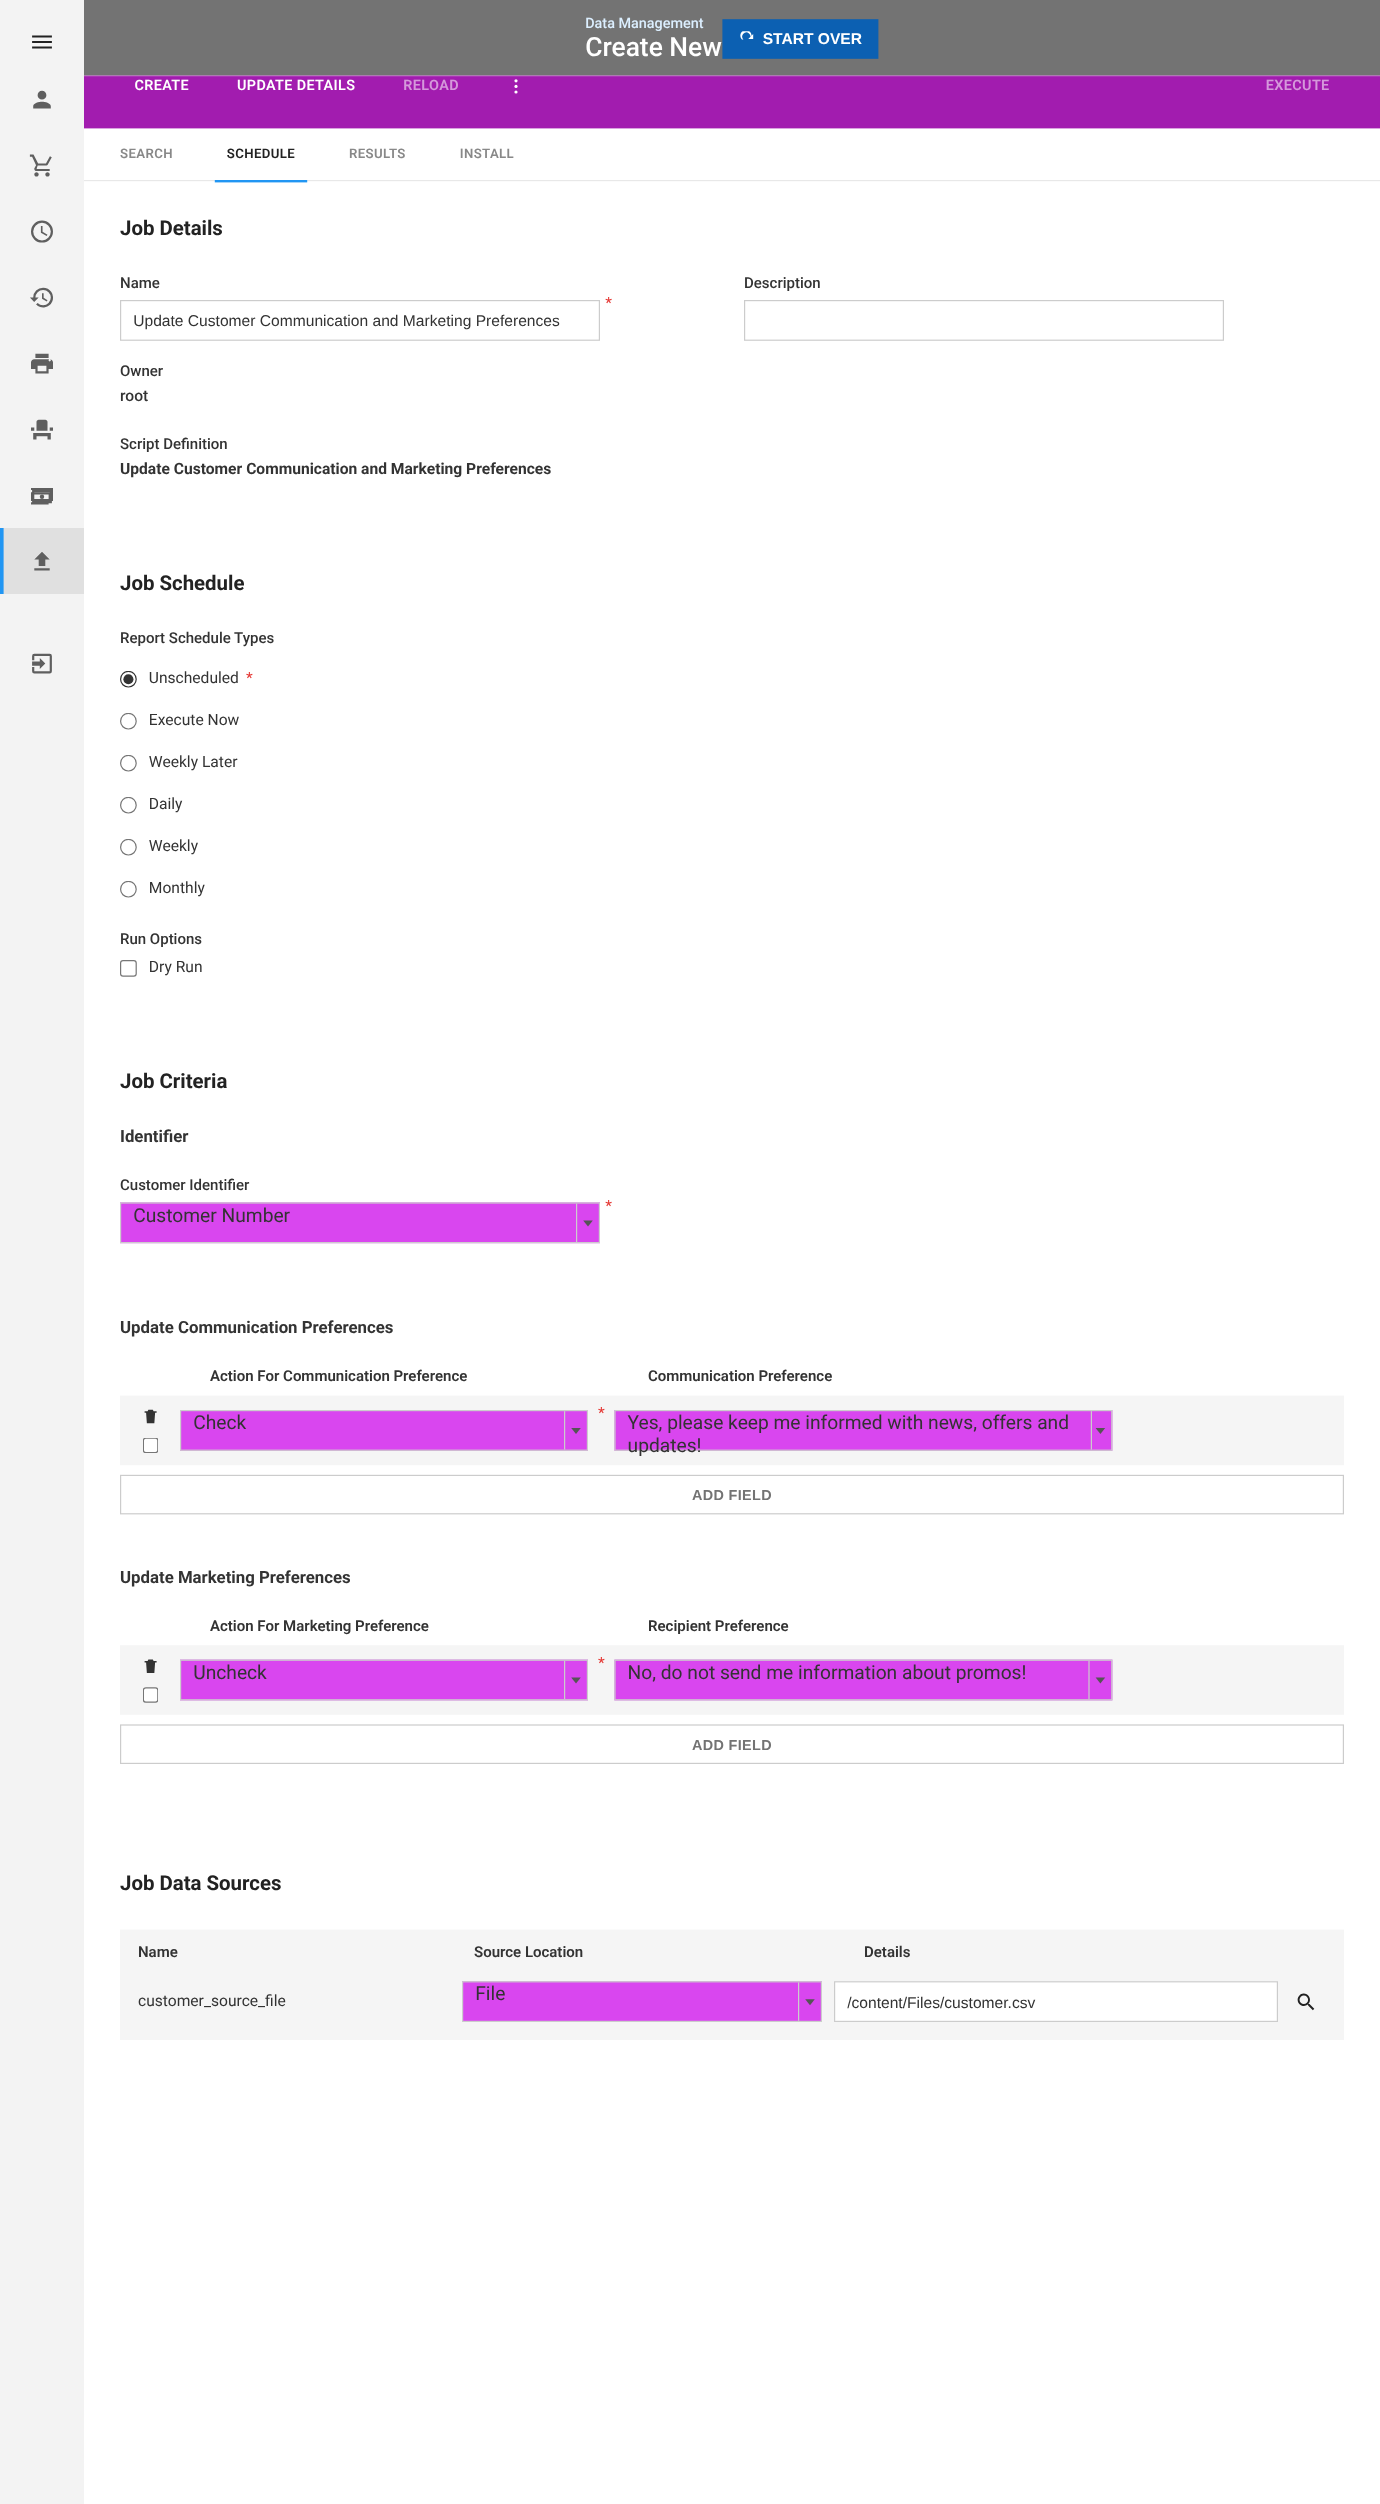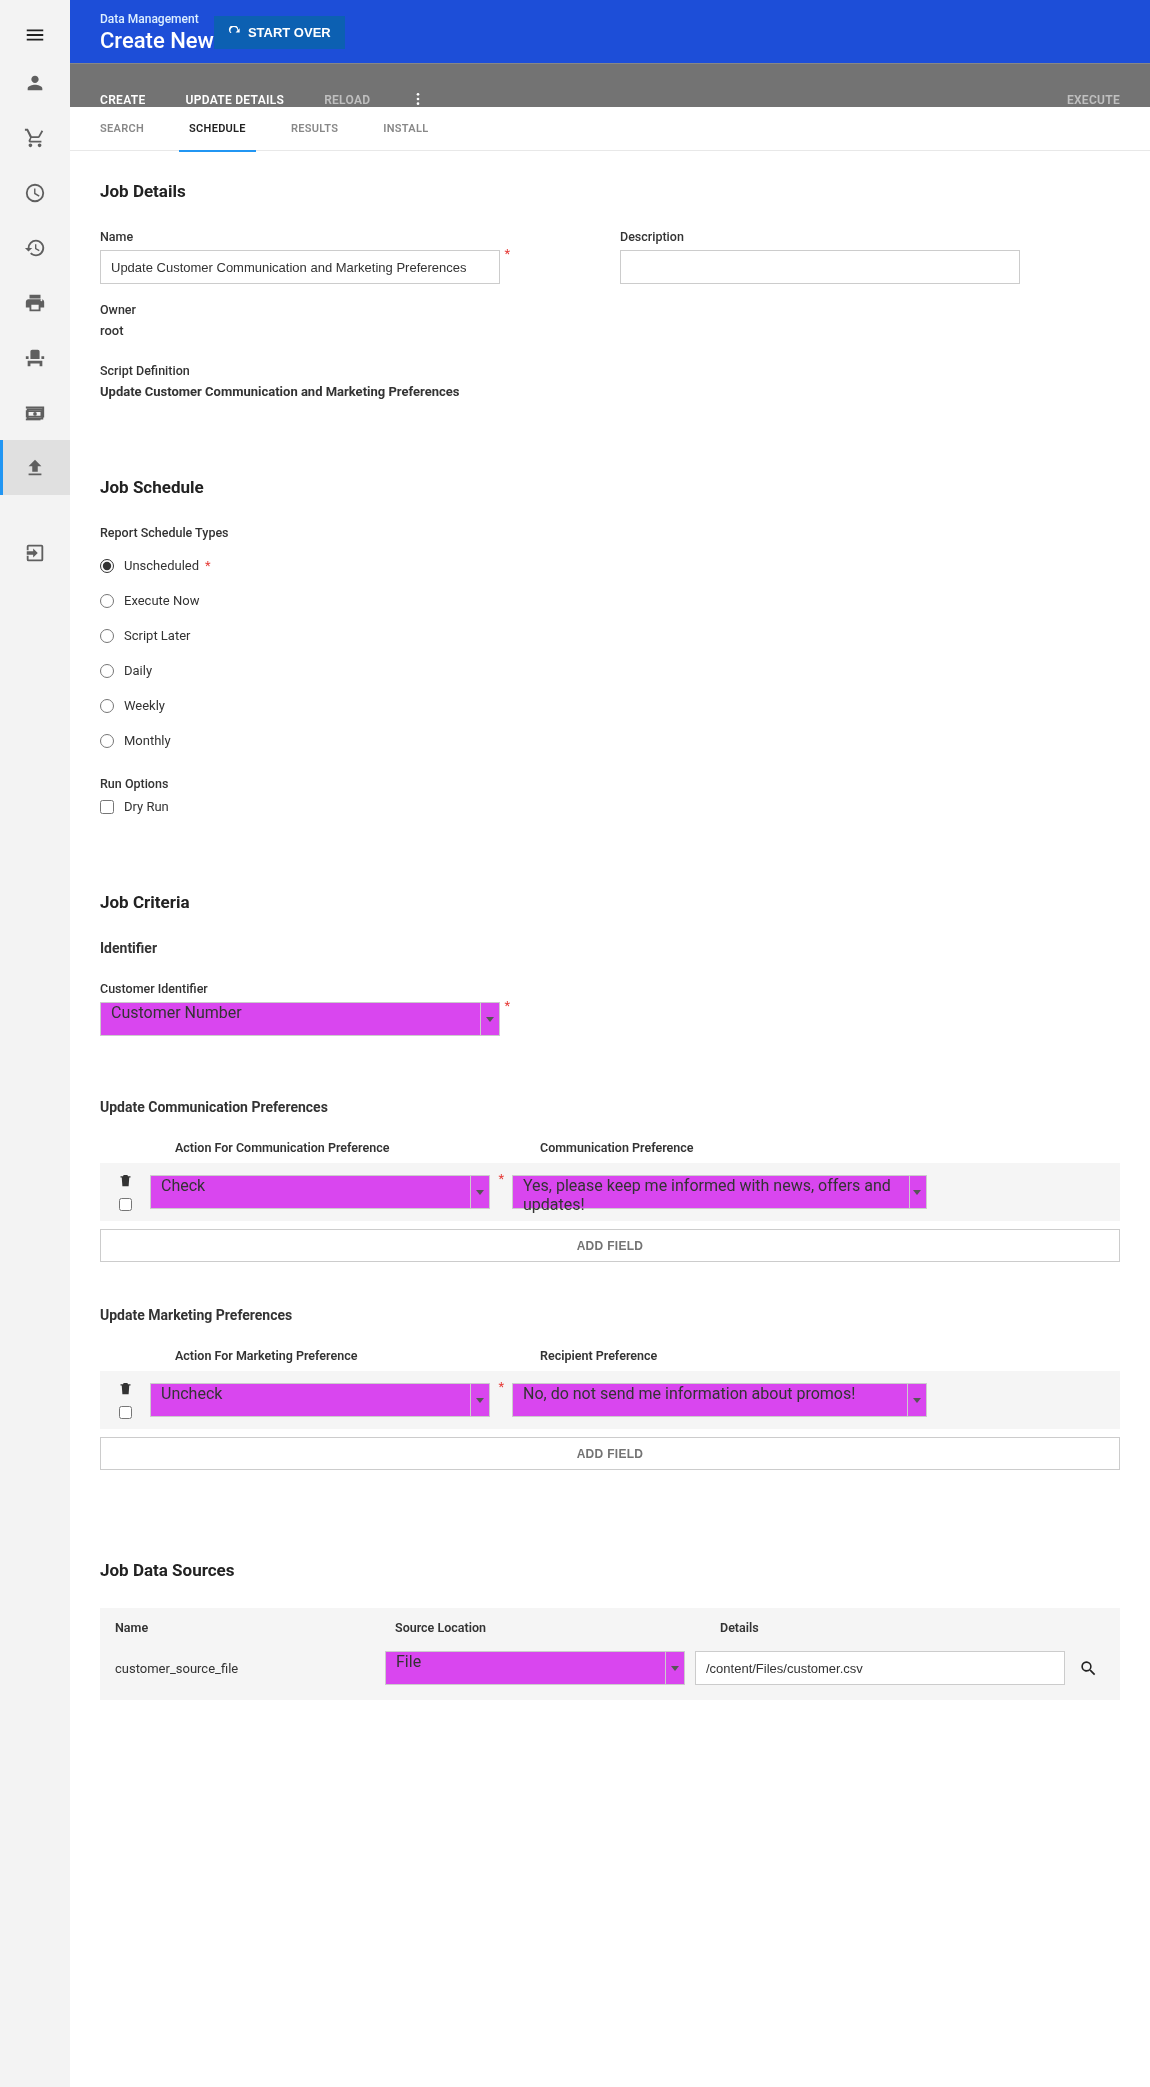--- a/index.html
+++ b/index.html
@@ -12,29 +12,29 @@
   .sidebar .icon-btn.active::before { content: ""; position: absolute; left: 0; top: 0; bottom: 0; width: 3px; background: #2196f3; }
   .sidebar .icon-btn svg { width: 22px; height: 22px; fill: #5f5f5f; }
   .sidebar .icon-btn.hamburger { height: 40px; }
   .sidebar .icon-btn.hamburger svg { fill: #212121; }
   .sidebar .logout { margin-top: 30px; }
   
   
   .main { margin-left: 70px; }
   
   
-  .header { background: #1d4ed8; color: #fff; padding: 12px 30px 10px 30px; display: flex; align-items: flex-start; justify-content: flex-start; }
+  .header { background: #737373; color: #fff; padding: 12px 30px 10px 30px; display: flex; align-items: flex-start; justify-content: center; }
   .header .left { }
   .header .breadcrumb { font-size: 12px; color: #dcefff; font-weight: 500; }
   .header .title { font-size: 22px; font-weight: 500; margin-top: 2px; }
   .header .start-over { background: #0c60b2; color: #fff; border: none; padding: 9px 14px; font-size: 13px; font-weight: 700; cursor: pointer; display: flex; align-items: center; gap: 6px; margin-top: 4px; }
   .header .start-over svg { width: 14px; height: 14px; fill: #fff; }
   
   
-  .action-bar { background: #737373; display: flex; align-items: flex-end; padding: 0 30px; height: 44px; border-top: 1px solid rgba(255,255,255,0.15); }
+  .action-bar { background: #a21caf; display: flex; align-items: flex-start; padding: 0 42px; height: 44px; border-top: 1px solid rgba(255,255,255,0.15); }
   .action-bar .action { color: #fff; font-size: 12px; font-weight: 600; margin-right: 40px; cursor: pointer; letter-spacing: 0.3px; }
   .action-bar .action.disabled { color: rgba(255,255,255,0.55); }
   .action-bar .more { margin-left: 0px; color: #fff; cursor: pointer; display: flex; align-items: center; }
   .action-bar .more svg { width: 16px; height: 16px; fill: #fff; }
   .action-bar .execute { margin-left: auto; color: rgba(255,255,255,0.55); font-size: 12px; font-weight: 600; letter-spacing: 0.3px; }
   
   
   .sub-tabs { display: flex; padding: 0 30px; border-bottom: 1px solid #e8e8e8; height: 44px; align-items: center; }
   .sub-tabs .tab { font-size: 11px; font-weight: 600; color: #888; margin-right: 45px; letter-spacing: 0.3px; cursor: pointer; height: 44px; display: flex; align-items: center; position: relative; }
   .sub-tabs .tab.active { color: #222; }
@@ -243,21 +243,21 @@
         <input type="radio" name="sched" checked="" style="">
         <label>Unscheduled</label>
         <span class="req-star">*</span>
       </div>
       <div class="radio-item">
         <input type="radio" name="sched" style="">
         <label>Execute Now</label>
       </div>
       <div class="radio-item">
         <input type="radio" name="sched" style="">
-        <label>Script Later</label>
+        <label>Weekly Later</label>
       </div>
       <div class="radio-item">
         <input type="radio" name="sched" style="">
         <label>Daily</label>
       </div>
       <div class="radio-item">
         <input type="radio" name="sched" style="">
         <label>Weekly</label>
       </div>
       <div class="radio-item">

